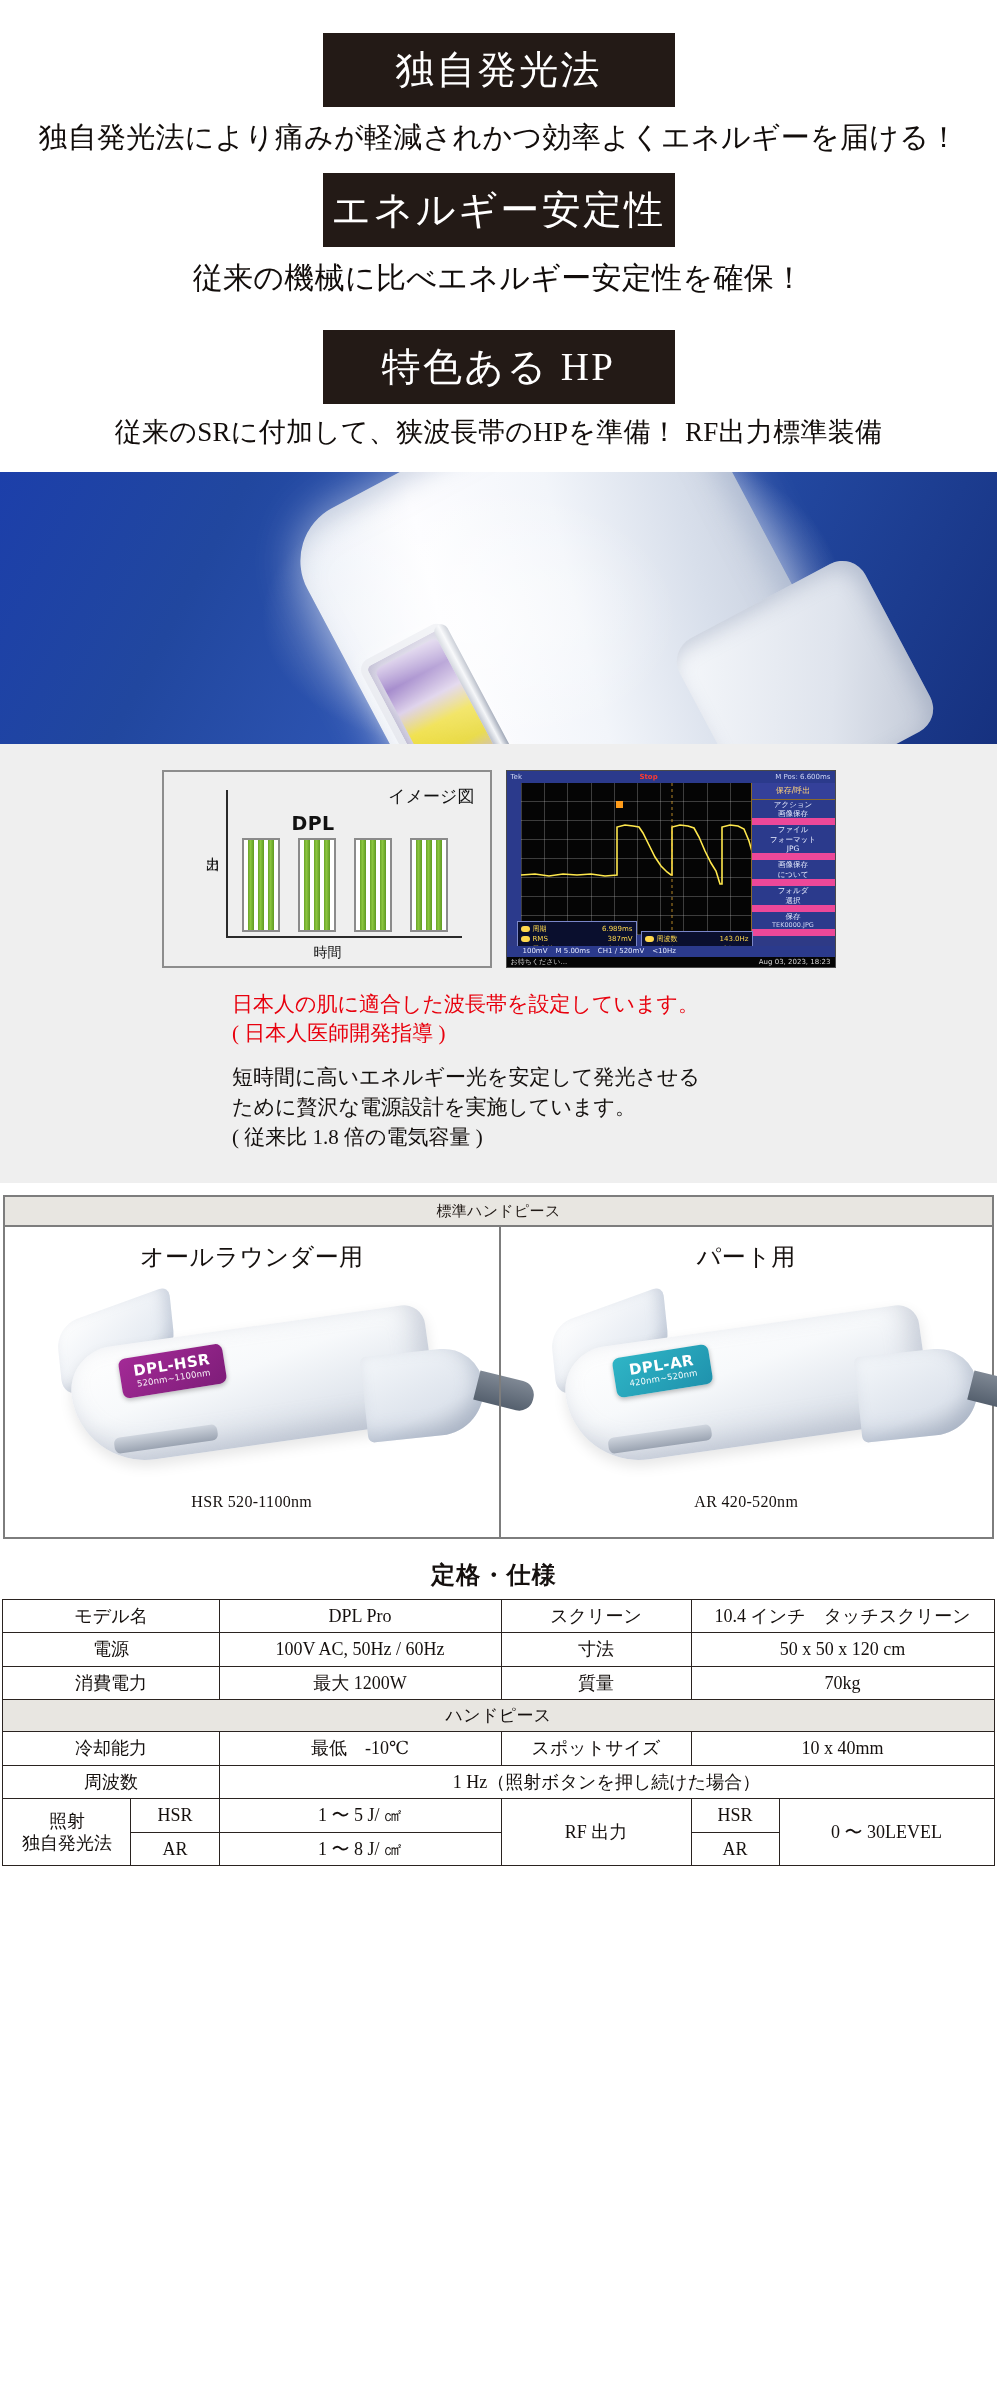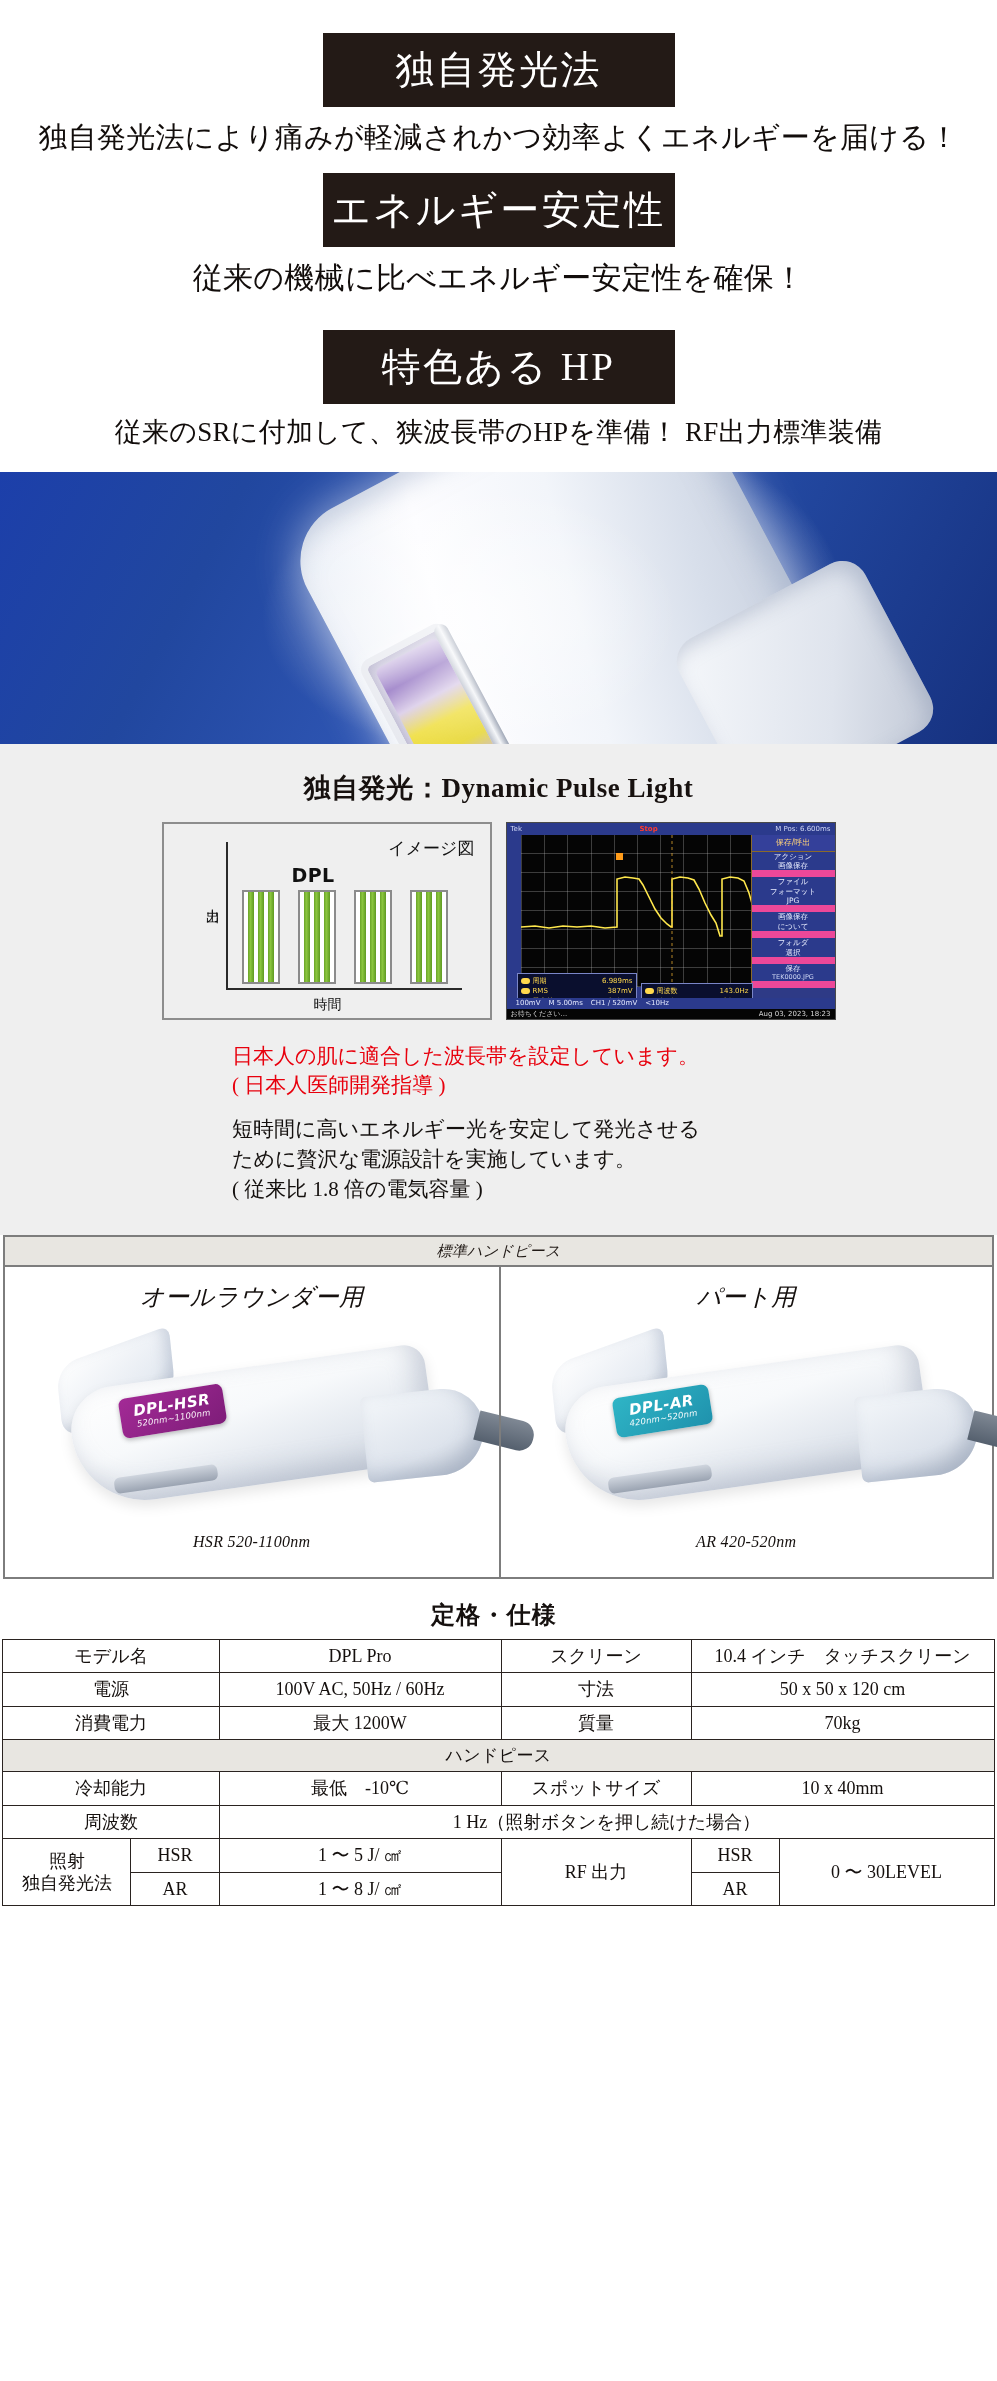--- a/index.html
+++ b/index.html
@@ -233,21 +233,21 @@
   .ro-row{display:flex;align-items:center;font-size:7px;color:#ffd84d;line-height:1.45;}
   .ro-dot{
     width:9px;height:6px;border-radius:3px;background:#ffd84d;
     margin-right:3px;flex:none;
   }
   .ro-name{flex:1;}
   .ro-val{margin-left:4px;}
   .scope-bottombar{
     position:absolute;left:0;bottom:10px;width:100%;height:11px;
     background:#2b3a8c;color:#e4e9ff;font-size:7px;
-    display:flex;align-items:center;gap:8px;padding:0 9px;box-sizing:border-box;
+    display:flex;align-items:center;gap:8px;padding:0 16px;box-sizing:border-box;
   }
   .scope-status{
     position:absolute;left:0;bottom:0;width:100%;height:10px;
     background:#050505;color:#d9d9d9;font-size:7px;
     display:flex;align-items:center;justify-content:space-between;
     padding:0 4px;box-sizing:border-box;
   }
 
   
   .notes{margin:22px 0 0 232px;}
@@ -257,25 +257,24 @@
     margin:0 0 14px 0;
   }
   .note-black{
     color:#14100e;
     font-size:21px;line-height:1.42;
     margin:0;
   }
 
   
   .hp{
-    width:991px;margin:0 auto 0 auto;
+    width:991px;margin:12px auto 0 auto;
     border:2px solid #7d7d7d;
     box-sizing:border-box;
     background:#fff;
-    font-style:italic;
   }
   .hp-head{
     height:28px;line-height:28px;text-align:center;
     background:#e8e6e1;border-bottom:2px solid #7d7d7d;
     font-size:15px;letter-spacing:.02em;color:#211a16;
   }
   .hp-cols{display:flex;}
   .hp-col{
     width:50%;box-sizing:border-box;
     padding:14px 0 12px 0;
@@ -391,21 +390,20 @@
     <div class="hero-piece"></div>
     <div class="hero-tail"></div>
     <div class="hero-window">
       <div class="hero-lamp"></div>
     </div>
     <div class="hero-rail"></div>
     <div class="hero-glow"></div>
   </section>
 
   <section class="dpl">
-    <h2 class="dpl-title">独自発光：Dynamic Pulse Light</h2>
 
     <div class="dpl-figs">
 
       <div class="chart-box">
         <span class="chart-imglabel">イメージ図</span>
         <span class="chart-name">DPL</span>
         <span class="ylab">出力</span>
         <span class="xlab">時間</span>
         <div class="axis-y"></div>
         <div class="axis-x"></div>

